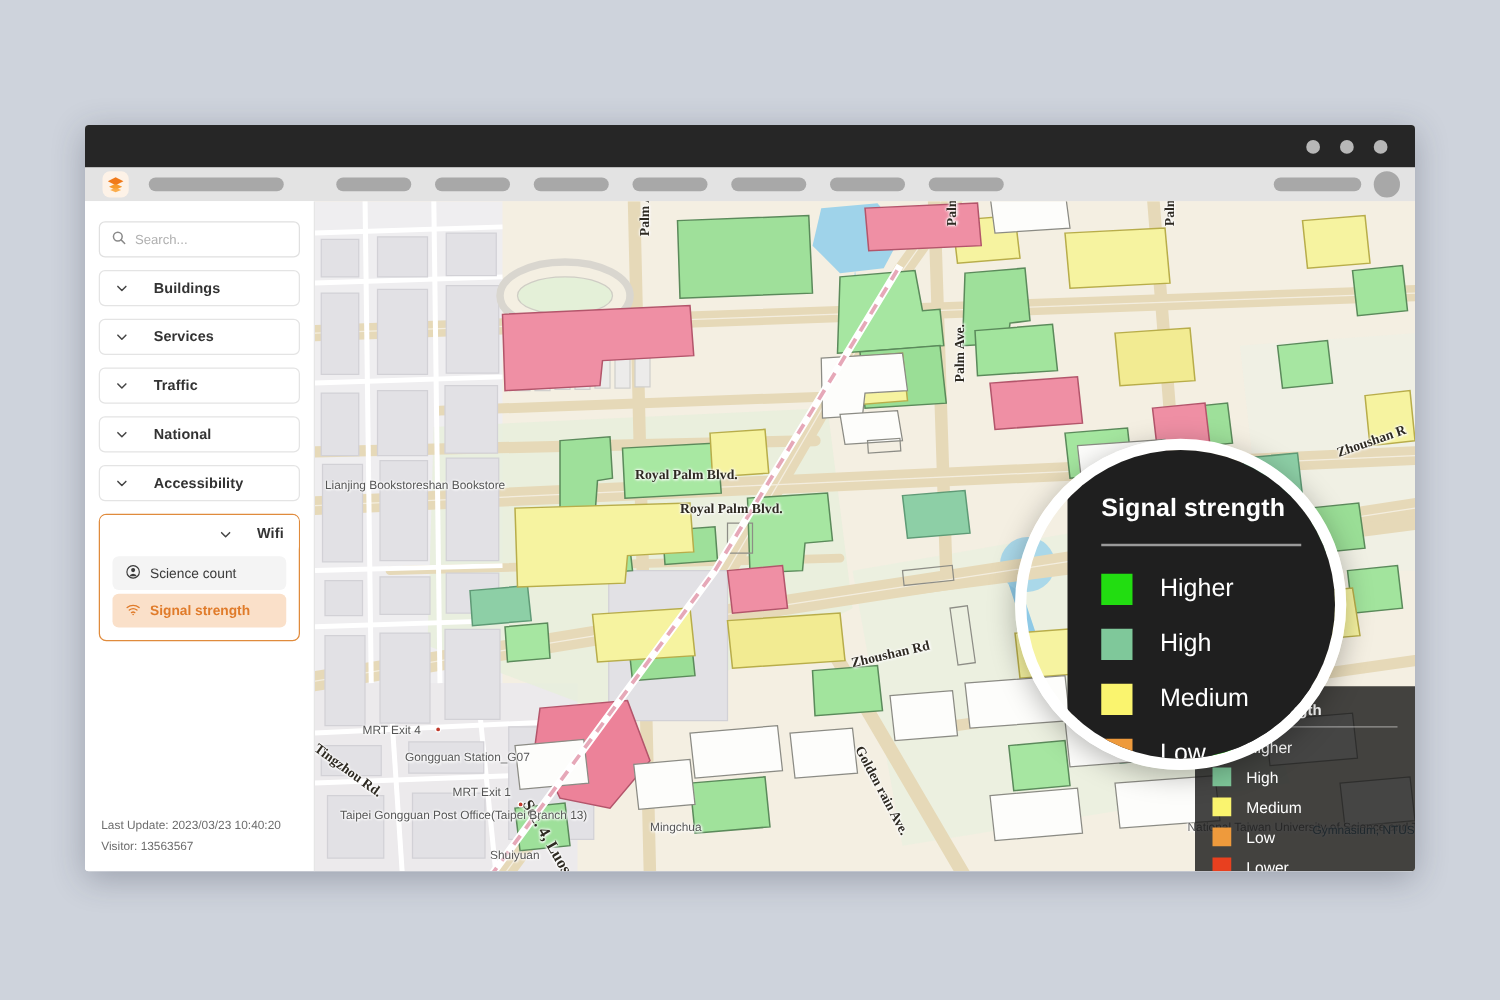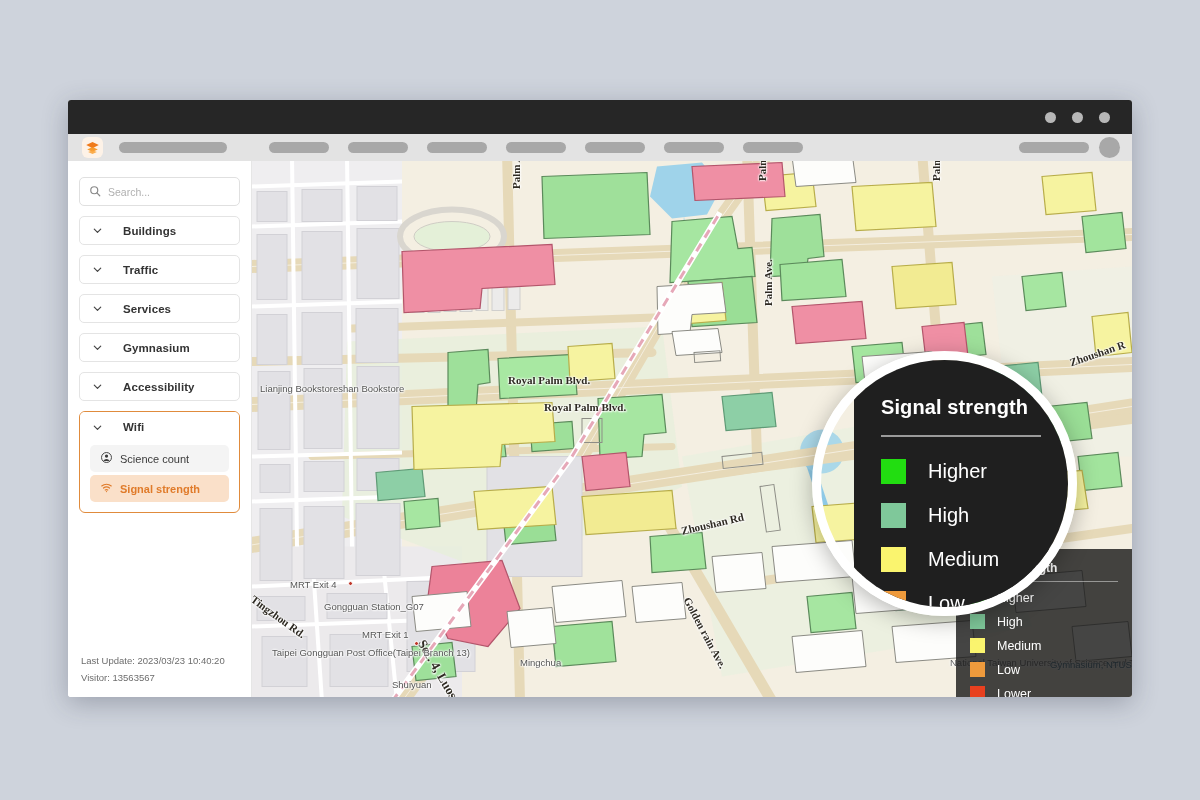--- a/index.html
+++ b/index.html
@@ -77,21 +77,21 @@
     border: 1px solid #e4e4e4; border-radius: 5px;
     display: flex; align-items: center; gap: 20px; padding: 0 12px;
     background: #fff; cursor: pointer;
   }
   .cat-label { font-size: 11.5px; font-weight: bold; color: #333; letter-spacing: .1px; }
   .chev { flex: 0 0 10px; display: flex; align-items: center; }
   .cat-open {
     margin-top: 10px; border: 1px solid #e08b3c; border-radius: 6px;
     padding: 0 0 10px 0; background: #fff;
   }
-  .cat-open .cat { border: none; margin-top: 0; height: 30px; }
+  .cat-open .cat { border: none; margin-top: 0; height: 30px; justify-content: flex-end; }
   .sub {
     margin: 3px 10px 0 10px; height: 27px; border-radius: 5px;
     display: flex; align-items: center; gap: 7px; padding: 0 10px;
     font-size: 11px; cursor: pointer;
   }
   .sub-normal { background: #f4f4f4; color: #3a3a3a; }
   .sub-active { background: #fae0c9; color: #e07b2a; font-weight: bold; }
   .sb-footer { margin-top: auto; padding-left: 2px; }
   .sb-footer div { font-size: 9.5px; color: #6d6d6d; line-height: 1.85; }
 
@@ -208,39 +208,39 @@
         </span>
         <span class="cat-label">Buildings</span>
       </div>
 
       <div class="cat">
         <span class="chev">
           <svg width="11" height="11" viewBox="0 0 24 24" fill="none" stroke="#444" stroke-width="2.6" stroke-linecap="round" stroke-linejoin="round">
             <polyline points="5,9 12,16 19,9"></polyline>
             </svg>
         </span>
-        <span class="cat-label">Traffic</span>
+        <span class="cat-label">Services</span>
       </div>
 
       <div class="cat">
         <span class="chev">
           <svg width="11" height="11" viewBox="0 0 24 24" fill="none" stroke="#444" stroke-width="2.6" stroke-linecap="round" stroke-linejoin="round">
             <polyline points="5,9 12,16 19,9"></polyline>
             </svg>
         </span>
-        <span class="cat-label">Services</span>
+        <span class="cat-label">Traffic</span>
       </div>
 
       <div class="cat">
         <span class="chev">
           <svg width="11" height="11" viewBox="0 0 24 24" fill="none" stroke="#444" stroke-width="2.6" stroke-linecap="round" stroke-linejoin="round">
             <polyline points="5,9 12,16 19,9"></polyline>
             </svg>
         </span>
-        <span class="cat-label">Gymnasium</span>
+        <span class="cat-label">National</span>
       </div>
 
       <div class="cat">
         <span class="chev">
           <svg width="11" height="11" viewBox="0 0 24 24" fill="none" stroke="#444" stroke-width="2.6" stroke-linecap="round" stroke-linejoin="round">
             <polyline points="5,9 12,16 19,9"></polyline>
             </svg>
         </span>
         <span class="cat-label">Accessibility</span>
       </div>

